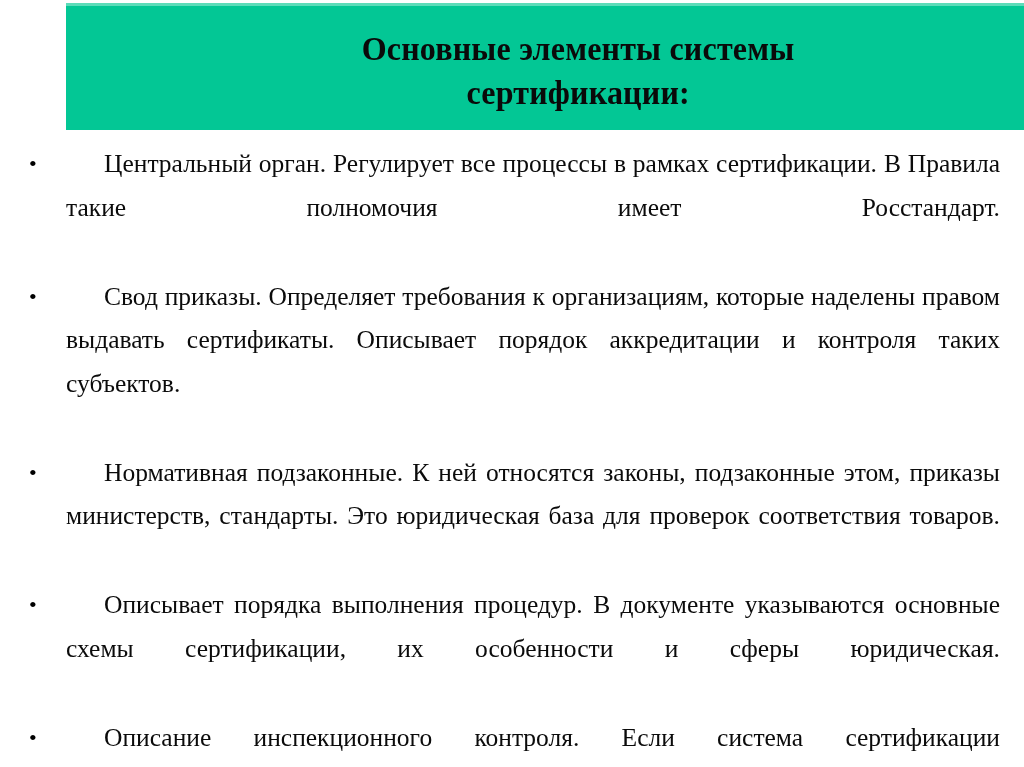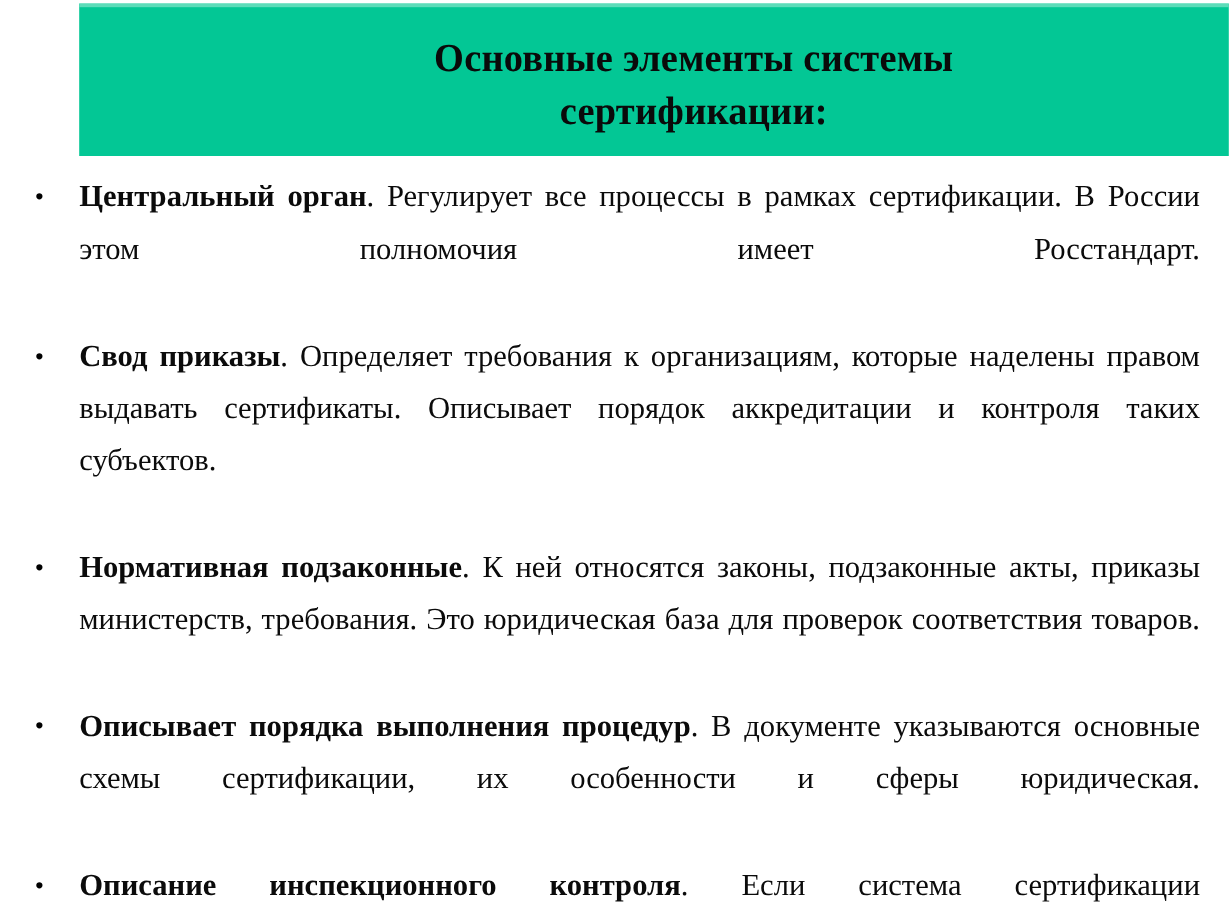--- a/index.html
+++ b/index.html
@@ -87,21 +87,22 @@
     left: 29px;
     top: 0;
     width: 14px;
     font-size: 22px;
     line-height: 43.5px;
     text-align: left;
     color: #000000;
   }
 
   .bullet-lead {
-    font-weight: bold;
+    font-weight: normal;
+    margin-left: 38px;
   }
 
   .bullet-body {
     font-weight: normal;
   }
 
   
   .bullet-item::after {
     content: "";
     display: inline-block;
@@ -114,29 +115,29 @@
 <div class="slide">
 
   <div class="title-banner">
     <div class="title-line">Основные элементы системы</div>
     <div class="title-line">сертификации:</div>
   </div>
 
   <div class="bullet-list">
 
     <p class="bullet-item">
-      <span class="bullet-marker">•</span><span class="bullet-lead">Центральный орган</span><span class="bullet-body">. Регулирует все процессы в рамках сертификации. В России этом полномочия имеет Росстандарт.</span>
+      <span class="bullet-marker">•</span><span class="bullet-lead">Центральный орган</span><span class="bullet-body">. Регулирует все процессы в рамках сертификации. В Правила такие полномочия имеет Росстандарт.</span>
     </p>
 
     <p class="bullet-item">
       <span class="bullet-marker">•</span><span class="bullet-lead">Свод приказы</span><span class="bullet-body">. Определяет требования к организациям, которые наделены правом выдавать сертификаты. Описывает порядок аккредитации и контроля таких субъектов.</span>
     </p>
 
     <p class="bullet-item">
-      <span class="bullet-marker">•</span><span class="bullet-lead">Нормативная подзаконные</span><span class="bullet-body">. К ней относятся законы, подзаконные акты, приказы министерств, требования. Это юридическая база для проверок соответствия товаров.</span>
+      <span class="bullet-marker">•</span><span class="bullet-lead">Нормативная подзаконные</span><span class="bullet-body">. К ней относятся законы, подзаконные этом, приказы министерств, стандарты. Это юридическая база для проверок соответствия товаров.</span>
     </p>
 
     <p class="bullet-item">
       <span class="bullet-marker">•</span><span class="bullet-lead">Описывает порядка выполнения процедур</span><span class="bullet-body">. В документе указываются основные схемы сертификации, их особенности и сферы юридическая.</span>
     </p>
 
     <p class="bullet-item">
       <span class="bullet-marker">•</span><span class="bullet-lead">Описание инспекционного контроля</span><span class="bullet-body">. Если система сертификации предусматривает выездные проверки, в этом документе описываются требования к подобным мероприятиям.</span>
     </p>
 

